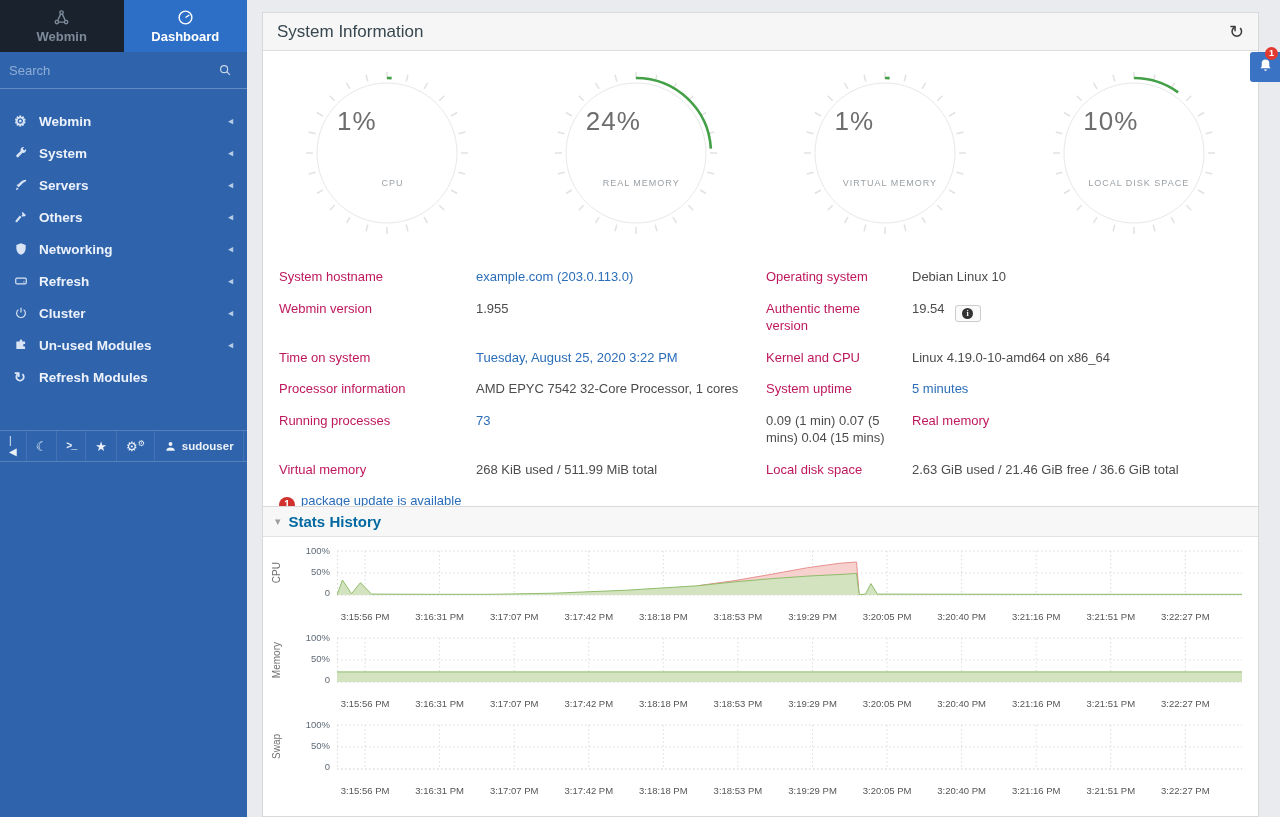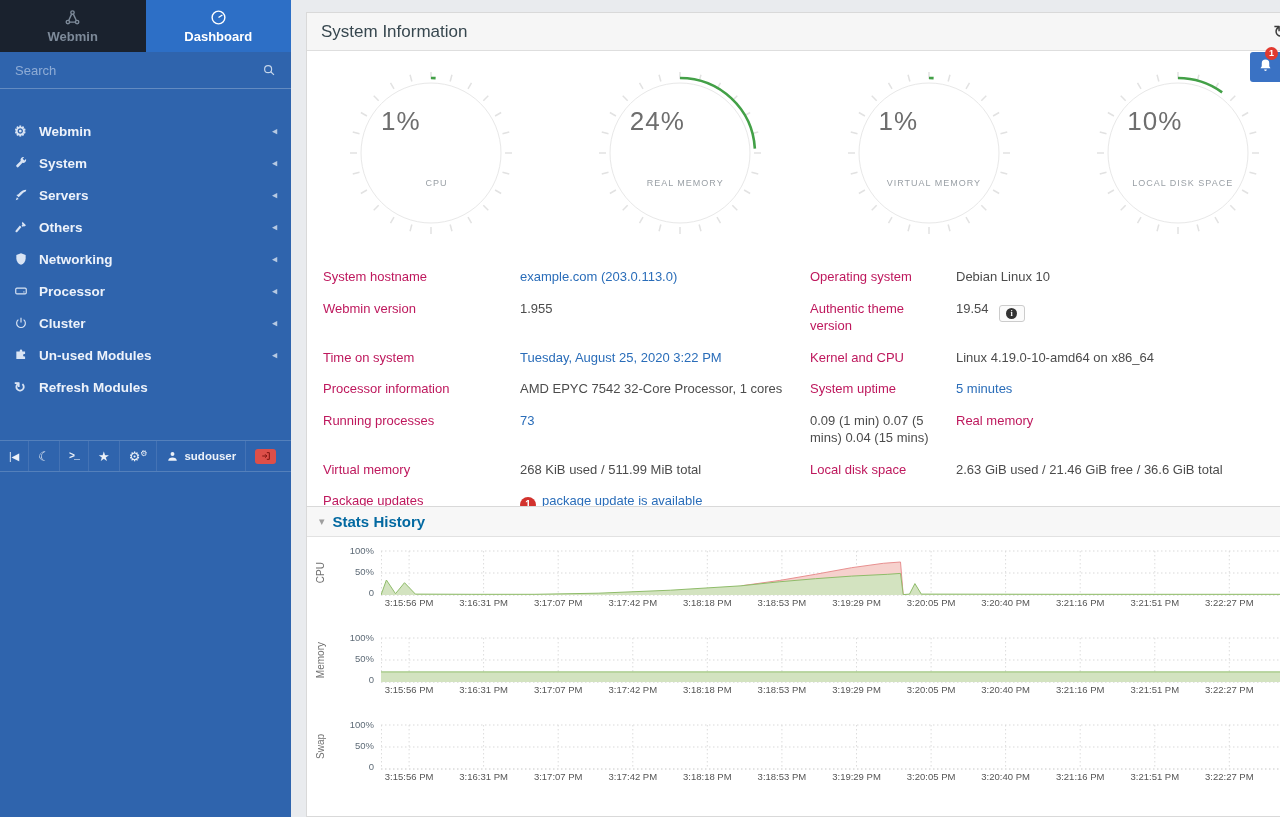--- a/index.html
+++ b/index.html
@@ -1,28 +1,28 @@
 <!DOCTYPE html>
 <html><head>
 <meta charset="utf-8">
 <style>
   * { margin:0; padding:0; box-sizing:border-box; }
   html,body { width:1280px; height:817px; overflow:hidden; font-family:"Liberation Sans", sans-serif; }
   .app { display:flex; width:1280px; height:817px; }
 
   
-  .sidebar { width:291px; background:#2f64ad; color:#edf2fa; flex:none; display:flex; flex-direction:column; }
+  .sidebar { width:247px; background:#2f64ad; color:#edf2fa; flex:none; display:flex; flex-direction:column; }
   .tabs { display:flex; height:52px; flex:none; }
   .tab { flex:1; display:flex; flex-direction:column; align-items:center; justify-content:center; gap:3px;
          font-size:13px; font-weight:700; cursor:pointer; }
   .tab .ticon { width:17px; height:17px; display:flex; }
   .tab .ticon svg { width:17px; height:17px; }
   .tab-webmin { background:#1a222e; color:#7d8a99; }
   .tab-dash   { background:#2d6fc6; color:#ffffff; }
-  .search { position:relative; padding:9px 15px 9px; border-bottom:1px solid rgba(255,255,255,.25); margin:0 0 14px; flex:none;}
+  .search { position:relative; padding:9px 9px 9px; border-bottom:1px solid rgba(255,255,255,.25); margin:0 0 4px; flex:none;}
   .search input { background:transparent; border:none; outline:none; color:#fff; font-size:13px; width:185px;
                   font-family:"Liberation Sans", sans-serif;}
   .search input::placeholder { color:rgba(219,230,245,.55); }
   .search .sicon { position:absolute; right:15px; top:11px; width:14px; height:14px; color:rgba(235,242,250,.8); }
   .search .sicon svg { width:14px; height:14px; }
   .menu { padding-top:12px; }
   .mi { height:32px; display:flex; align-items:center; padding:0 14px; font-size:13.5px; font-weight:600; cursor:pointer; color:#edf2fa;}
   .mi .ic { width:25px; display:inline-flex; align-items:center; color:#d9e4f4; font-size:14px; }
   .mi .ic svg { width:14px; height:14px; }
   .mi .arrow { margin-left:auto; font-size:9px; color:rgba(255,255,255,.65); }
@@ -76,21 +76,21 @@
   .charts { padding-top:12px; }
   .chart-row { display:flex; margin-bottom:0; }
   .axis-title { width:26px; height:48px; display:flex; align-items:center; justify-content:center; }
   .axis-title span { writing-mode:vertical-rl; transform:rotate(180deg); font-size:10px; color:#707070; }
   .ylabels { width:48px; height:48px; position:relative; font-size:9.5px; color:#5e6b77; }
   .ylabels span { position:absolute; right:7px; }
   .yl0 { top:-4px; } .yl1 { top:17px; } .yl2 { top:38px; }
   .plot-col { width:905px; }
   .plot { width:905px; height:48px; position:relative; }
   .xlabels { position:relative; height:18px; margin-bottom:21px; font-size:9.5px; color:#555; }
-  .xlabels span { position:absolute; top:0; transform:translateX(-50%); white-space:nowrap; }
+  .xlabels span { position:absolute; top:14px; transform:translateX(-50%); white-space:nowrap; }
 
   
   .bell { position:absolute; right:0; top:52px; width:30px; height:30px; background:#3a72c4; border-radius:3px 0 0 3px;
           display:flex; align-items:center; justify-content:center; color:#fff; cursor:pointer; }
   .bell svg { width:15px; height:15px; }
   .bell .bbadge { position:absolute; top:-5px; right:2px; width:13px; height:13px; border-radius:50%;
                   background:#e23a30; color:#fff; font-size:9px; font-weight:700; line-height:13px; text-align:center; }
 </style>
 </head>
 <body>
@@ -170,21 +170,21 @@
           <span>Networking</span>
           <span class="arrow">◂</span>
         </div>
         <div class="mi">
           <span class="ic">
             <svg viewBox="0 0 24 24" fill="none" stroke="currentColor" stroke-width="2">
               <rect x="3" y="7" width="18" height="10" rx="2"></rect>
               <circle cx="17" cy="13.5" r="1.2" fill="currentColor" stroke="none"></circle>
             </svg>
           </span>
-          <span>Processor</span>
+          <span>Refresh</span>
           <span class="arrow">◂</span>
         </div>
         <div class="mi">
           <span class="ic">
             <svg viewBox="0 0 24 24" fill="none" stroke="currentColor" stroke-width="2">
               <path d="M12 3v8"></path>
               <path d="M7.5 6.2a7.5 7.5 0 1 0 9 0"></path>
             </svg>
           </span>
           <span>Cluster</span>
@@ -412,21 +412,20 @@
           <div class="icell ilabel">System uptime</div>
           <div class="icell ivalue"><a>5 minutes</a></div>
           <div class="icell ilabel">Running processes</div>
           <div class="icell ivalue"><a>73</a></div>
           <div class="icell ivalue">0.09 (1 min) 0.07 (5 mins) 0.04 (15 mins)</div>
           <div class="icell ilabel">Real memory</div>
           <div class="icell ilabel">Virtual memory</div>
           <div class="icell ivalue">268 KiB used / 511.99 MiB total</div>
           <div class="icell ilabel">Local disk space</div>
           <div class="icell ivalue">2.63 GiB used / 21.46 GiB free / 36.6 GiB total</div>
-          <div class="icell ilabel">Package updates</div>
           <div class="icell ivalue"><span class="badge">1</span><a>package update is available</a></div>
         </div>
     </section>
 
     <section class="panel panel-stats">
       <div class="shead">
         <span class="caret"><span class="g">▾</span></span>
         <h2>Stats History</h2>
       </div>
       <div class="charts" id="charts">

